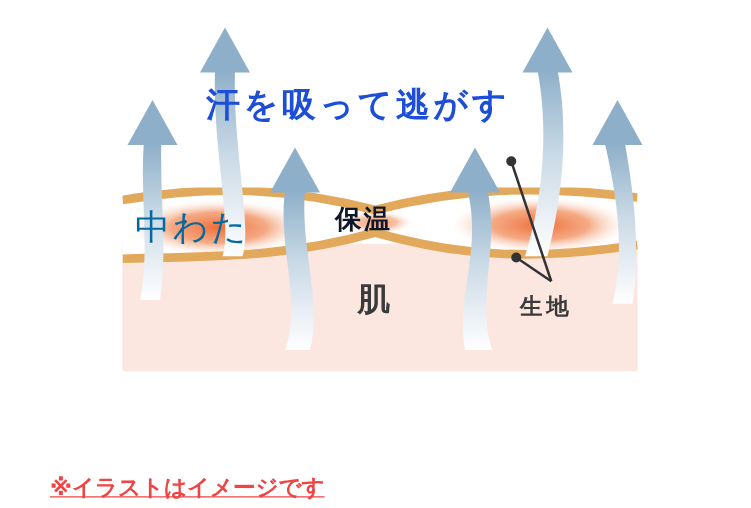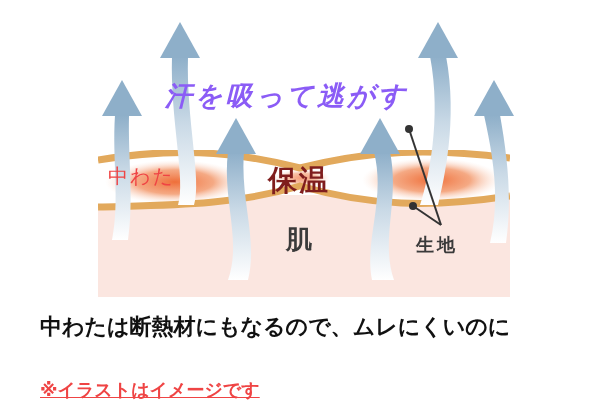--- a/index.html
+++ b/index.html
@@ -1,22 +1,22 @@
 <!DOCTYPE html>
 <html><head>
   <meta charset="utf-8">
   <style>
     html, body { margin: 0; padding: 0; background: #ffffff; }
     body { width: 601px; height: 406px; position: relative; overflow: hidden;
            font-family: "DejaVu Sans", sans-serif; color: #333333; }
     #diagram { position: absolute; left: 0; top: 0; width: 601px; height: 300px; }
     .label { position: absolute; white-space: nowrap; }
-    .lbl-title { left: 165px; top: 78px; font-size: 27px; font-weight: bold; letter-spacing: 3px; color: #8b5cf6; font-style: italic; }
-    .lbl-nakawata { left: 108px; top: 163px; font-size: 20px; color: #ef4444; letter-spacing: 2px; }
-    .lbl-hoon { left: 268px; top: 161px; font-size: 29px; font-weight: bold; color: #7f1d1d; letter-spacing: 2px; }
+    .lbl-title { left: 165px; top: 66px; font-size: 27px; font-weight: bold; letter-spacing: 3px; color: #1d4ed8; }
+    .lbl-nakawata { left: 108px; top: 163px; font-size: 28px; color: #0369a1; letter-spacing: 2px; }
+    .lbl-hoon { left: 268px; top: 161px; font-size: 21px; font-weight: bold; color: #0f172a; letter-spacing: 2px; }
     .lbl-hada { left: 286px; top: 222px; font-size: 26px; font-weight: bold; color: #3a3a3a; }
     .lbl-kiji { left: 416px; top: 233px; font-size: 18px; font-weight: bold; color: #3a3a3a; letter-spacing: 3px; text-align: right; }
     .caption { position: absolute; left: 40px; top: 312px; font-size: 22px; font-weight: bold; color: #111111; line-height: 30px; }
     .note { position: absolute; left: 40px; top: 378px; font-size: 18px; font-weight: bold; color: #ef4444; text-decoration: underline; }
   </style>
 </head>
 <body>
 
 <svg id="diagram" width="601" height="300" viewBox="0 0 601 300" xmlns="http://www.w3.org/2000/svg">
   <defs>
@@ -81,15 +81,14 @@
   </g>
 </svg>
 
 <div class="label lbl-title">汗を吸って逃がす</div>
 <div class="label lbl-nakawata">中わた</div>
 <div class="label lbl-hoon">保温</div>
 <div class="label lbl-hada">肌</div>
 <div class="label lbl-kiji">生地</div>
 
 <div class="caption">
-  <div>中わたは断熱材にもなるので、ムレにくいのに</div>
 </div>
 <div class="note">※イラストはイメージです</div>
 
 </body></html>

